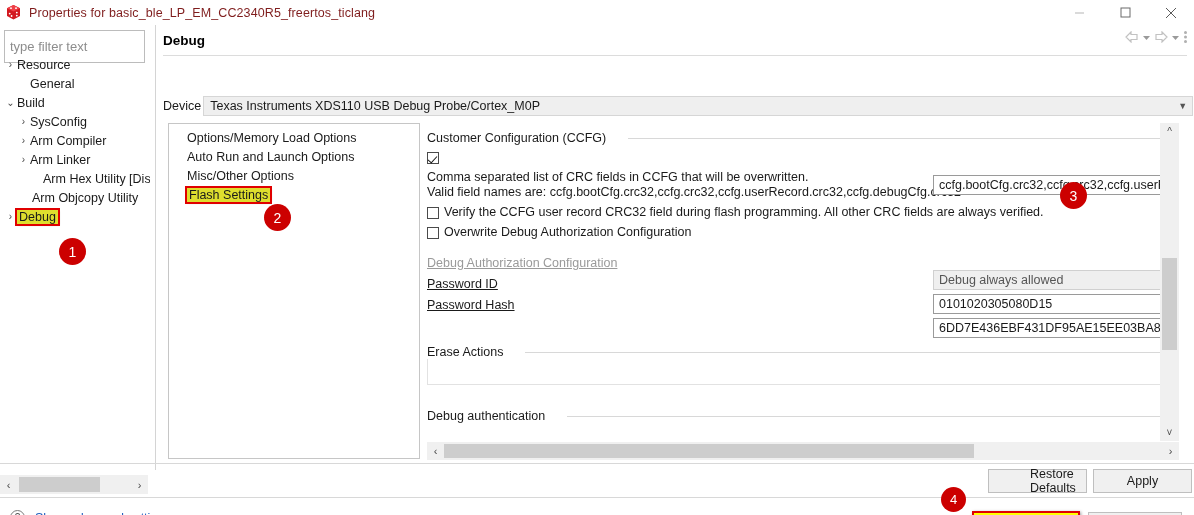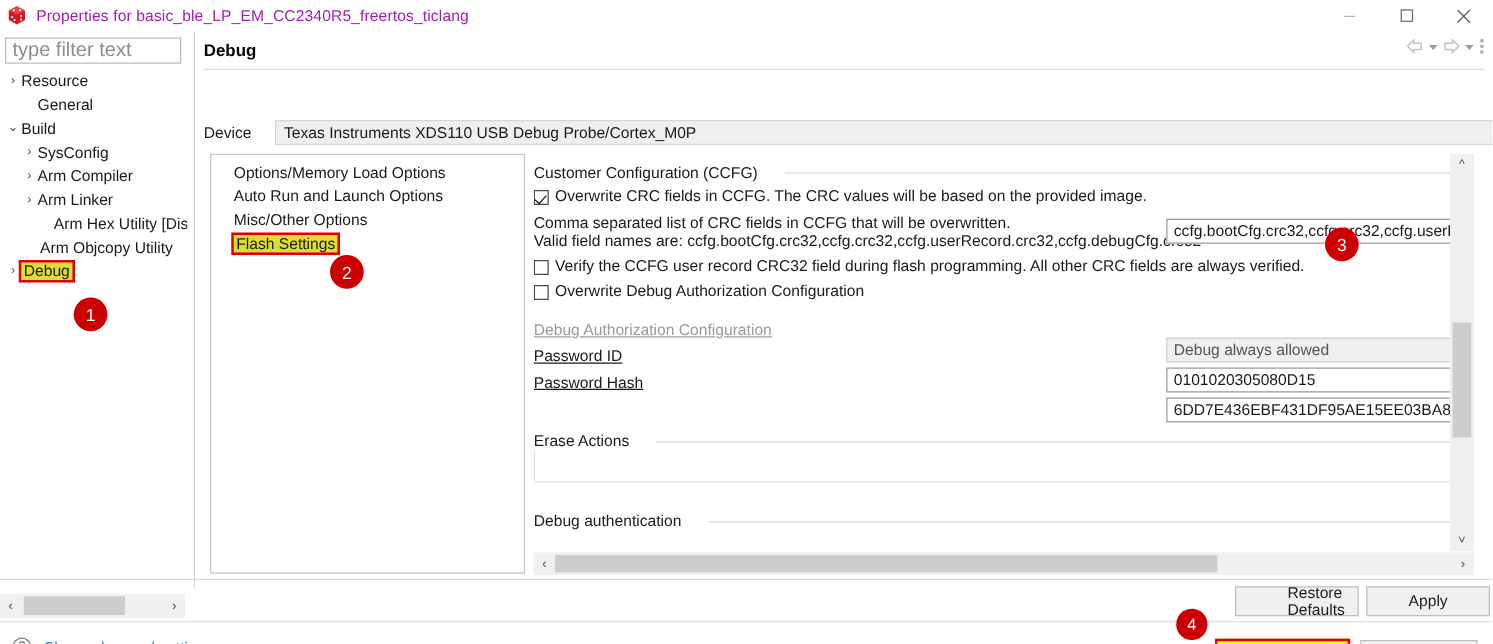--- a/index.html
+++ b/index.html
@@ -15,38 +15,38 @@
 
   
   .titlebar {
     height: 25px; width: 100%;
     background: #ffffff;
     display: flex; align-items: center;
     position: relative;
   }
   .app-icon { width: 17px; height: 17px; margin-left: 5px; margin-right: 7px; position: relative; }
   .cube { width: 100%; height: 100%; display: block; }
-  .title-text { font-size: 12.5px; color: #a21caf; letter-spacing: .1px; }
+  .title-text { font-size: 12.5px; color: #7f1d1d; letter-spacing: .1px; }
   .winbtns { position: absolute; right: 0; top: 0; height: 25px; display: flex; }
   .winbtn {
     width: 46px; height: 25px; display: flex; align-items: center; justify-content: center;
     color: #4a4a4a;
   }
   .winbtn svg { display: block; }
 
   
   .frame { position: absolute; top: 25px; left: 0; width: 1194px; height: 490px; background: #fff; }
 
   
   .leftcol { position: absolute; left: 0; top: 0; width: 155px; height: 440px; background: #fff; }
   .filter-wrap { padding: 5px 5px 4px 4px; }
   .filter-input {
-    width: 141px; height: 21px;
+    width: 141px; height: 33px;
     border: 1px solid #bcbcbc; background: #fff;
-    font-family: "Liberation Sans", sans-serif; font-size: 16px;
+    font-family: "Liberation Sans", sans-serif; font-size: 13px;
     padding: 0 5px; color: #555;
   }
   .filter-input::placeholder { color: #8d8d8d; }
 
   .tree { position: absolute; top: 30px; left: 0; width: 150px; height: 400px; overflow: hidden; }
   .tnode { display: flex; align-items: center; height: 19px; white-space: nowrap; }
   .tarrow { width: 13px; text-align: center; font-size: 10px; color: #4a4a4a; flex: 0 0 13px; line-height: 1; }
   .tlabel { font-size: 12.5px; color: #1a1a1a; }
   .hl-box {
     background: #dede2e; outline: 2px solid #e00000; padding: 0 2px;
@@ -63,21 +63,21 @@
 
   
   .vdiv { position: absolute; left: 155px; top: 0; width: 1px; height: 445px; background: #d4d4d4; }
 
   .pagehdr { position: absolute; left: 163px; top: 8px; font-size: 13.5px; font-weight: bold; color: #000; }
   .hdr-line { position: absolute; left: 163px; top: 30px; width: 1024px; height: 1px; background: #dcdcdc; }
   .nav-icons { position: absolute; right: 6px; top: 5px; display: flex; align-items: center; gap: 3px; color: #b9b9b9; }
   .nav-icons svg { display: block; }
 
   .devrow { position: absolute; left: 163px; top: 71px; display: flex; align-items: center; }
-  .devlabel { font-size: 12.5px; color: #1a1a1a; margin-right: 19px; }
+  .devlabel { font-size: 12.5px; color: #1a1a1a; margin-right: 2px; }
   .devcombo {
     width: 990px; height: 20px; background: #efefef; border: 1px solid #d6d6d6;
     display: flex; align-items: center; justify-content: space-between;
     padding: 0 5px 0 6px; font-size: 12.5px; color: #1a1a1a;
   }
   .devcombo .cv { color: #1a1a1a; }
   .devcombo .chev { color: #555; font-size: 9px; }
 
   
   .optlist {
@@ -319,21 +319,20 @@
 
   <div class="settings">
 
     <div class="grp-head" style="margin-top:8px;">
       <span class="grp-title">Customer Configuration (CCFG)</span>
       <span class="grp-rule"></span>
     </div>
 
     <div class="cbrow">
       <span class="cbox checked"></span>
-      <span class="cbtext">Overwrite CRC fields in CCFG. The CRC values will be based on the provided image.</span>
     </div>
 
     <div class="para" style="margin-top:6px;">Comma separated list of CRC fields in CCFG that will be overwritten.</div>
     <div class="para" style="margin-top:0;">Valid field names are: ccfg.bootCfg.crc32,ccfg.crc32,ccfg.userRecord.crc32,ccfg.debugCfg.crc32</div>
 
 
     <div class="cbrow" style="margin-top:5px;">
       <span class="cbox"></span>
       <span class="cbtext">Verify the CCFG user record CRC32 field during flash programming. All other CRC fields are always verified.</span>
     </div>

